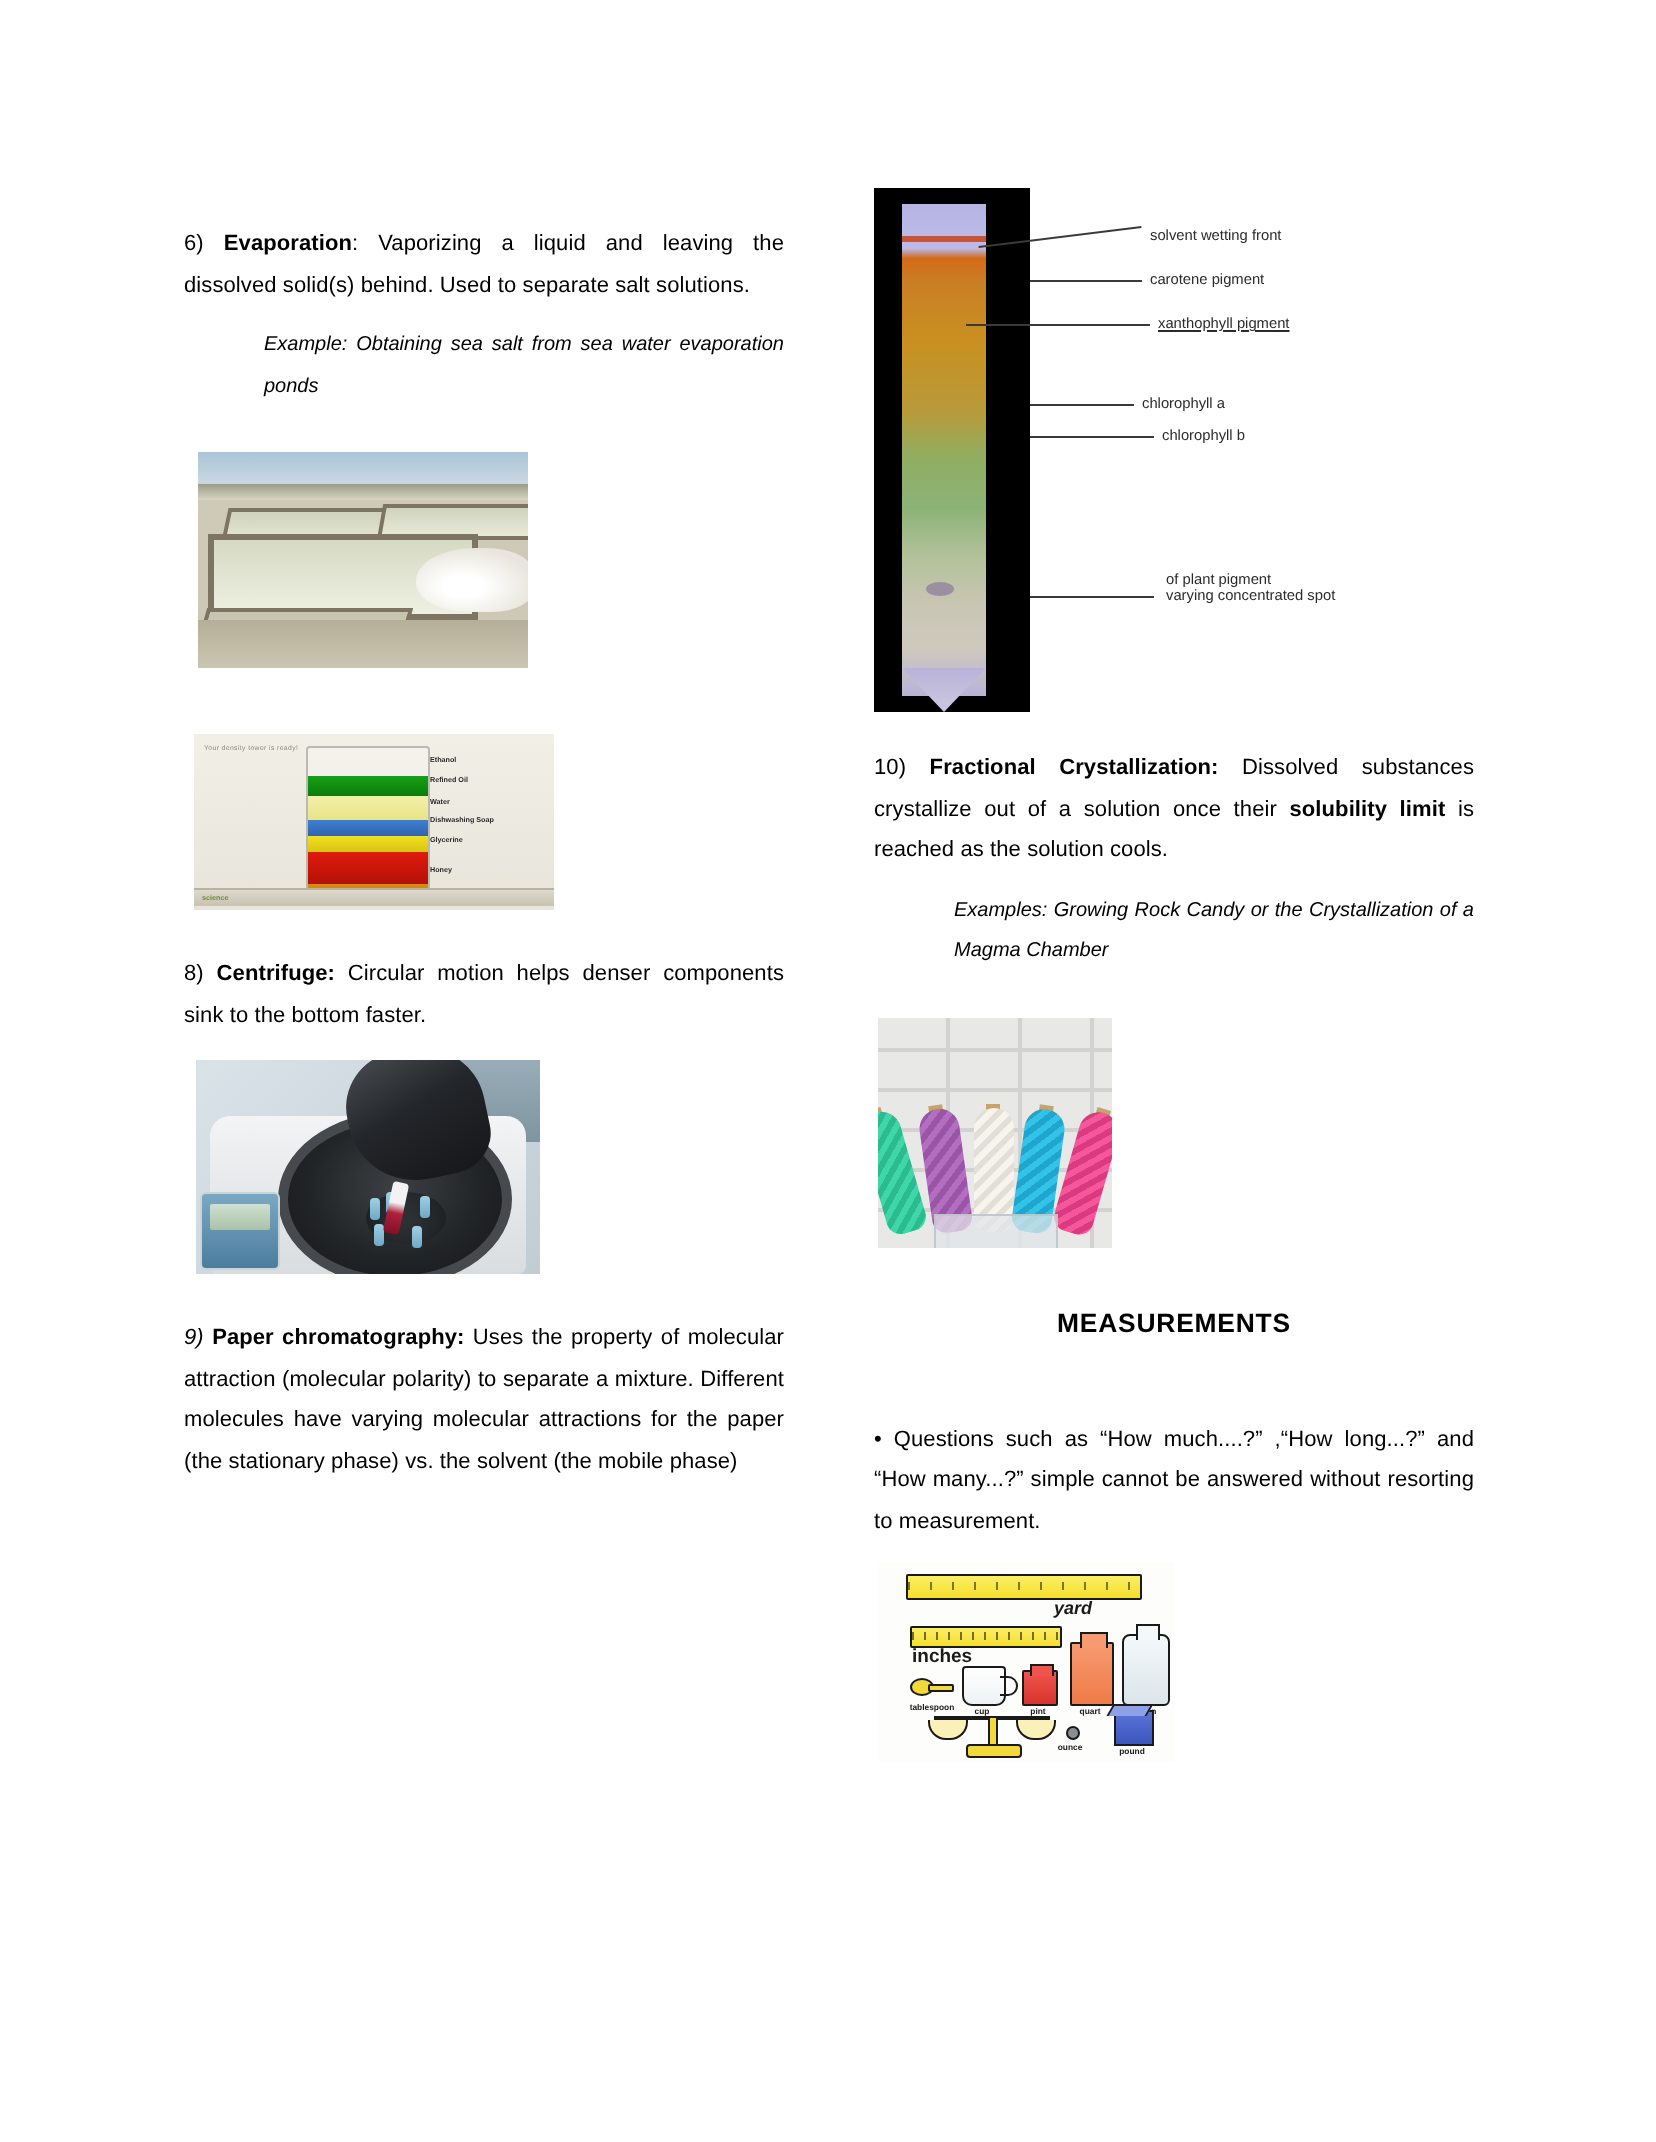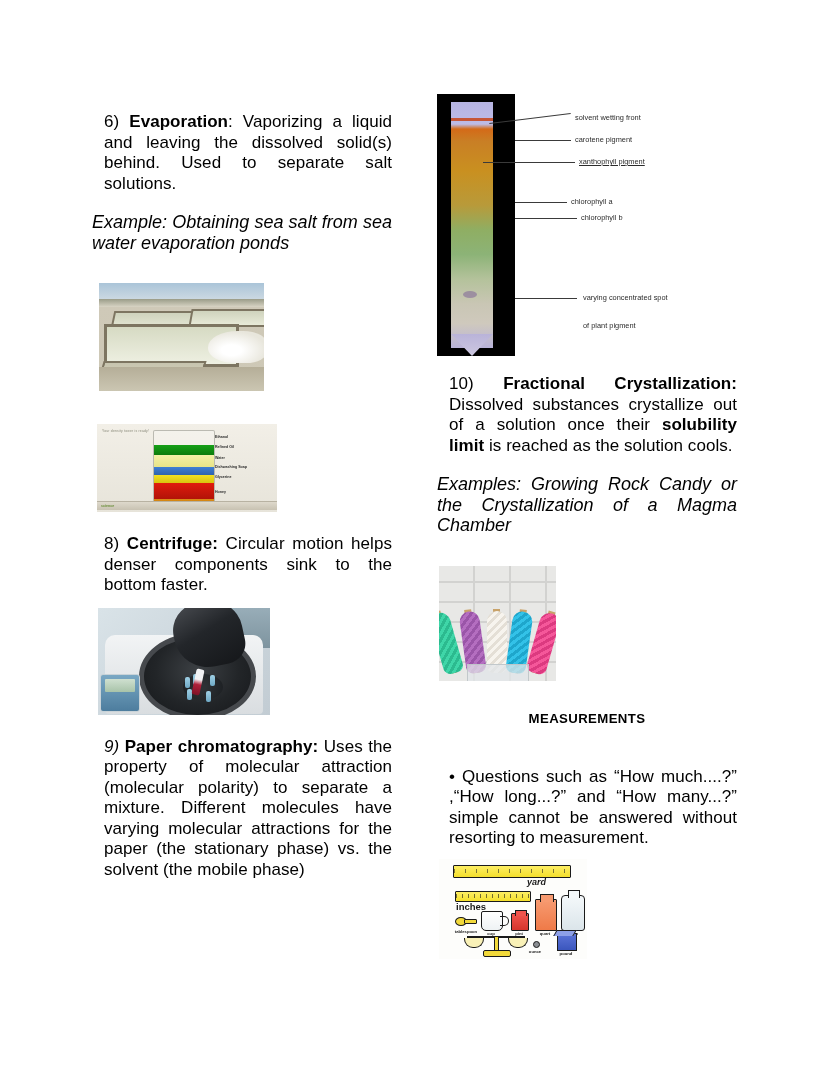--- a/index.html
+++ b/index.html
@@ -23,32 +23,33 @@
   }
   .col {
     position: absolute;
     width: 300px;
     top: 0;
   }
   .col-left  { left: 92px; }
   .col-right { left: 437px; }
 
   .para {
-    font-size: 17px;
+    font-size: 11px;
     line-height: 20.5px;
     text-align: justify;
-    margin: 0 0 0 12px;
+    margin: 0 0 0 0;
     letter-spacing: 0.05px;
   }
   .para b { font-weight: bold; }
   .para i, .ital { font-style: italic; }
   .ital {
-    font-size: 18px;
+    font-size: 10px;
     line-height: 20.5px;
     text-align: justify;
+    margin-left: 40px;
   }
 
   .heading {
     font-size: 13.2px;
     font-weight: bold;
     text-align: center;
     letter-spacing: 0.4px;
     margin: 0;
   }
 
@@ -481,21 +482,21 @@
       <div class="leader" style="left:78px; top:108px; width:52px;"></div>
       <div class="leader" style="left:78px; top:124px; width:62px;"></div>
       <div class="leader" style="left:78px; top:204px; width:62px;"></div>
 
       <span class="chroma-label" style="left:138px; top:19px;">solvent wetting front</span>
       <span class="chroma-label" style="left:138px; top:41px;">carotene pigment</span>
       <span class="chroma-label" style="left:142px; top:63px;text-decoration:underline;">xanthophyll pigment</span>
       <span class="chroma-label" style="left:134px; top:103px;">chlorophyll a</span>
       <span class="chroma-label" style="left:144px; top:119px;">chlorophyll b</span>
       <span class="chroma-label" style="left:146px; top:199px;">varying concentrated spot</span>
-      <span class="chroma-label" style="left:146px; top:227px;">of plant pigment</span>
+      <span class="chroma-label" style="left:146px; top:191px;">of plant pigment</span>
     </div>
 
     <div style="height:18px;"></div>
 
     <div>
       <p class="para"><span>10)</span> <b>Fractional Crystallization:</b><span> Dissolved substances crystallize out of a solution once their </span><b>solubility limit</b><span> is reached as the solution cools.</span></p>
       <p class="ital"><span>Examples:</span><span> Growing Rock Candy or the Crystallization of a Magma Chamber</span></p>
     </div>
 
     <div style="height:12px;"></div>

